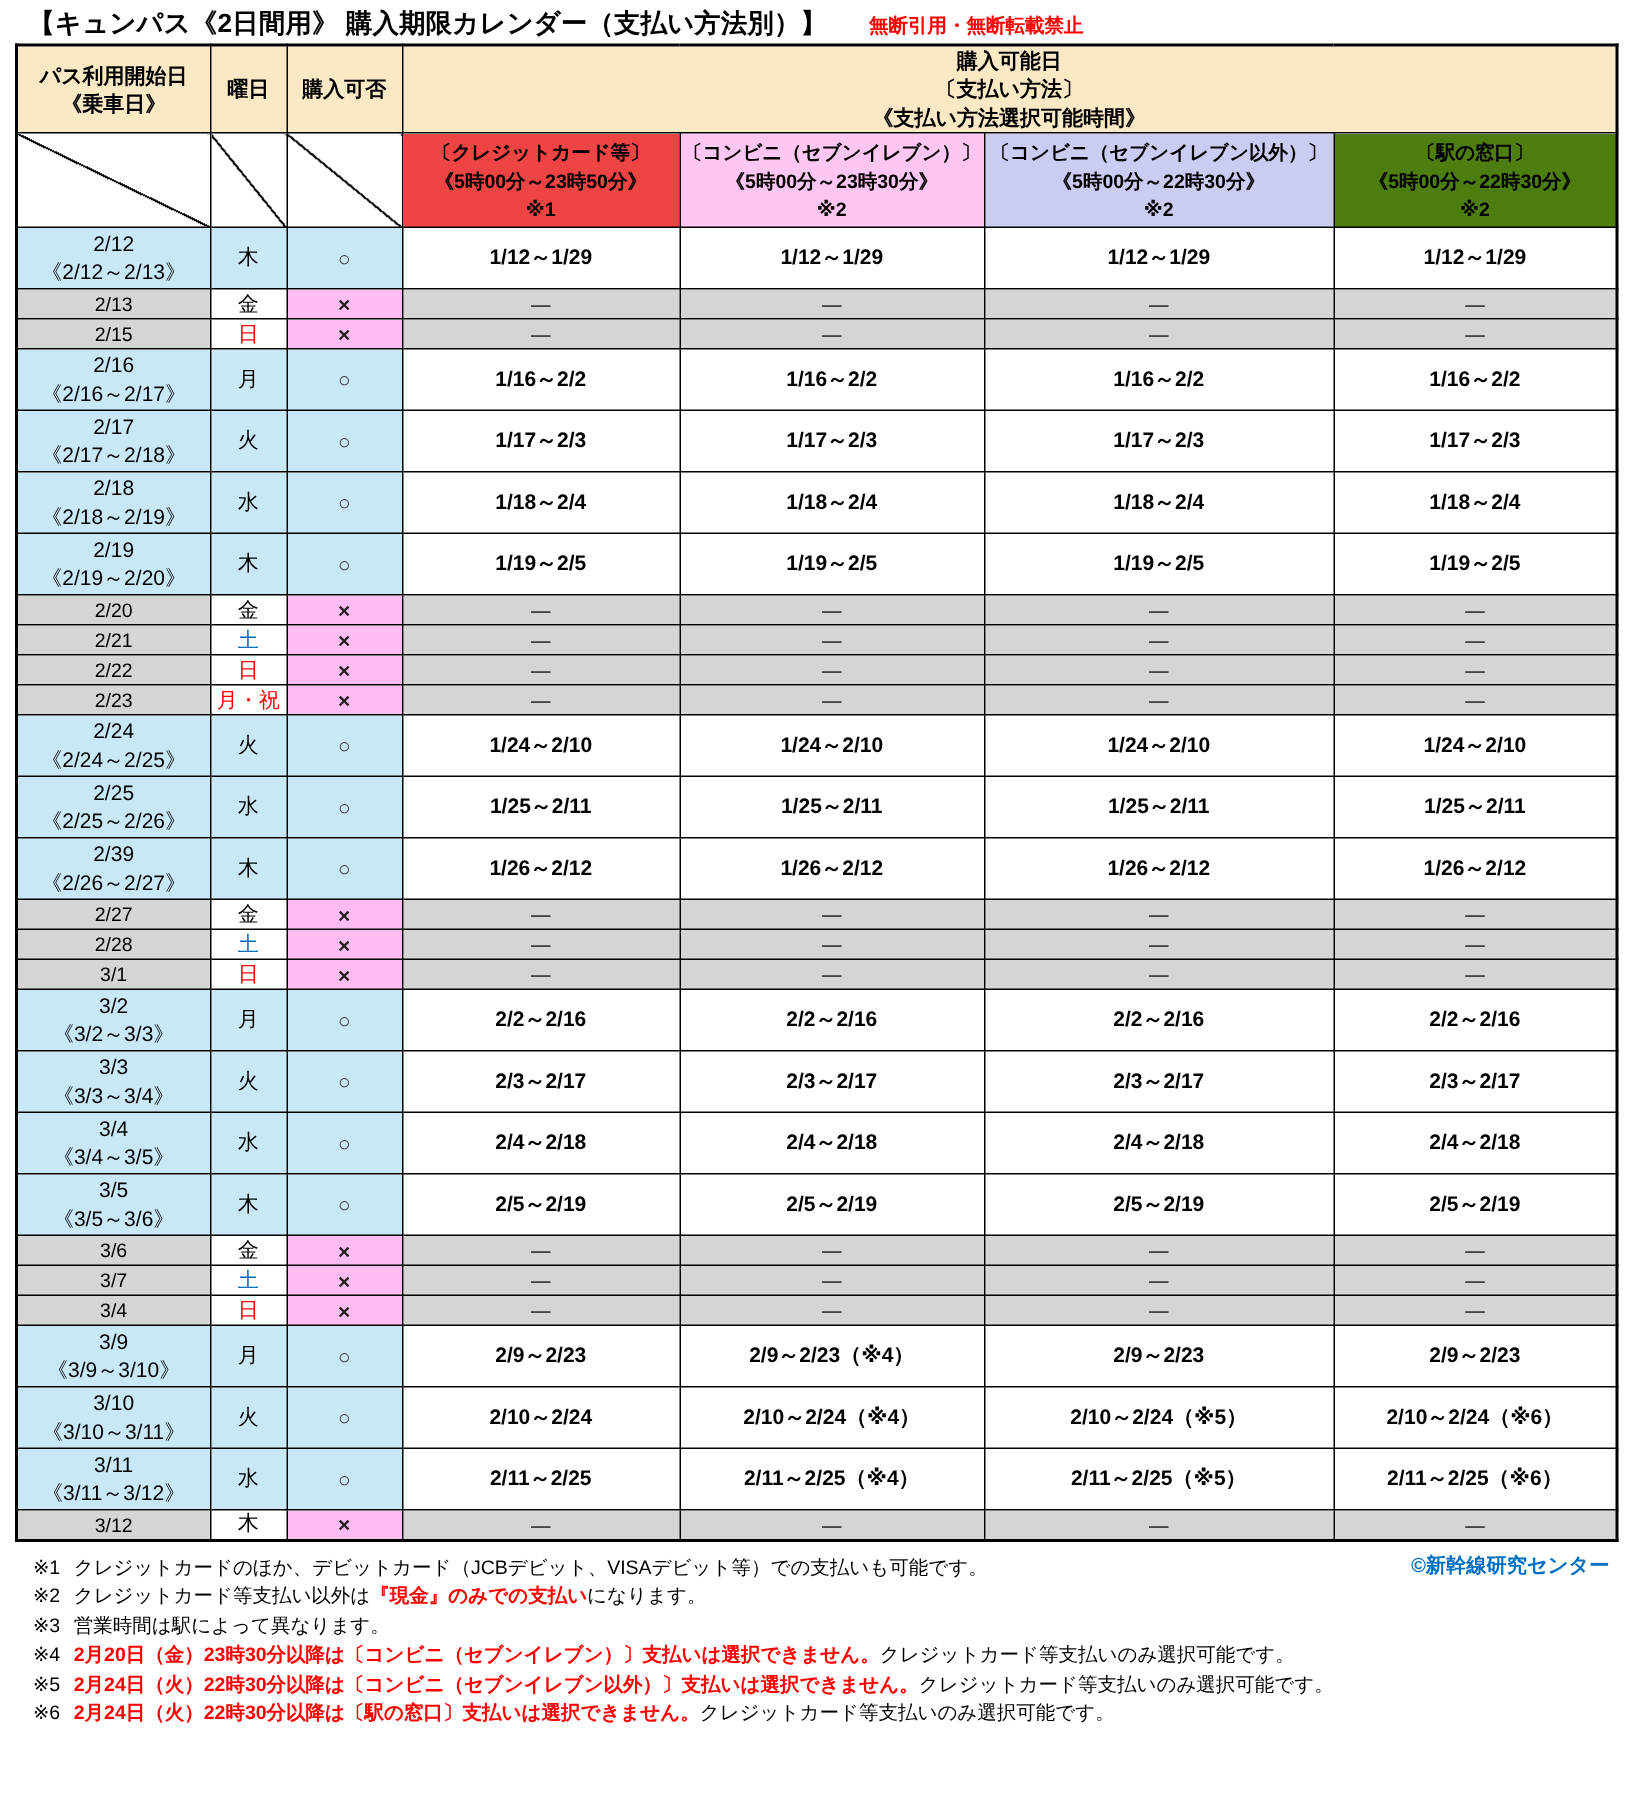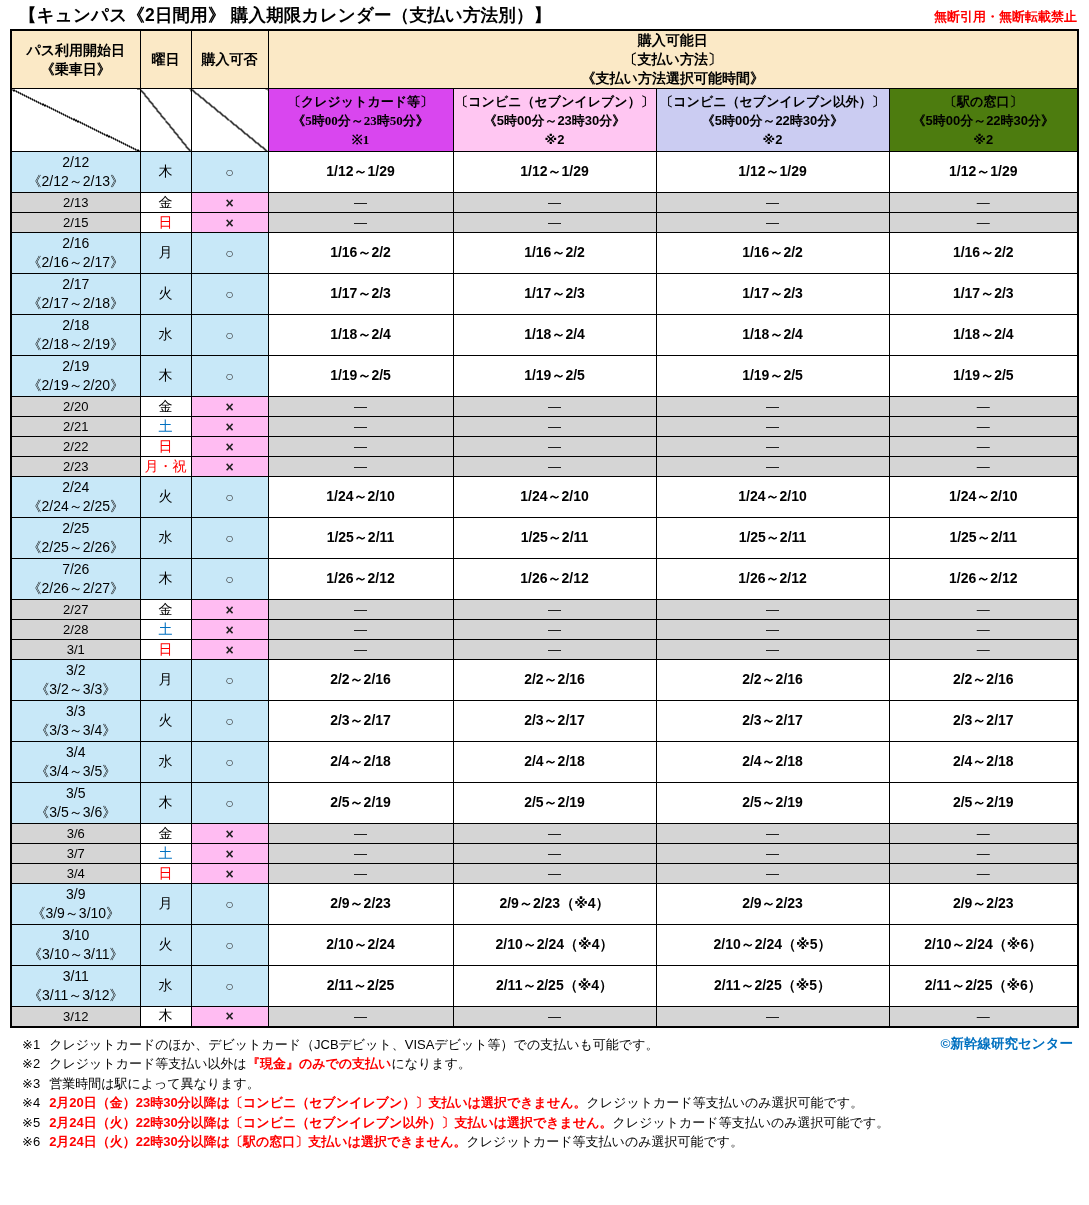--- a/index.html
+++ b/index.html
@@ -2,21 +2,21 @@
 <html style="--header-bg: #FBE9C6; --avail-bg: #C8E8F8; --unavail-bg: #D5D5D5; --cross-bg: #FFBCF2; --red: #FF0000; --copy-blue: #0070C0;"><head>
 <meta charset="utf-8">
 <style>
   html,body{margin:0;padding:0;background:#fff;}
   body{
     width:1089px;height:1205px;overflow:hidden;
     font-family:"Liberation Sans","DejaVu Sans",sans-serif;
     color:#000;
   }
   .page{position:relative;padding:3px 0 0 9px;}
-  .titlebar{display:flex;justify-content:space-between;align-items:flex-start;height:26px;}
+  .titlebar{display:flex;align-items:flex-start;height:26px;gap:28px;}
   .title{font-size:17.5px;font-weight:700;margin-left:10px;letter-spacing:0.2px;}
   .warning{font-size:13px;font-weight:700;color:var(--red,#f00);margin:5px 12px 0 0;}
 
   table.cal{
     border-collapse:collapse;table-layout:fixed;
     width:1067px;margin-left:1px;border:2px solid #000;
   }
   .cal th,.cal td{border:1px solid #000;text-align:center;vertical-align:middle;padding:0;overflow:hidden;}
   .hrow1{height:57px;}
   .hrow1 .hdr{background:var(--header-bg);font-weight:700;font-size:14px;line-height:19px;}
@@ -78,21 +78,21 @@
         <th class="hdr" colspan="4">
           <div>購入可能日</div>
           <div>〔支払い方法〕</div>
           <div>《支払い方法選択可能時間》</div>
         </th>
       </tr>
       <tr class="hrow2" id="method-row">
         <th class="diag"></th>
         <th class="diag"></th>
         <th class="diag"></th>
-      <th class="method-th" style="background: #d946ef; font-family: Liberation Serif, serif;">
+      <th class="method-th" style="background: #ef4444;">
             <div>〔クレジットカード等〕</div>
             <div>《5時00分～23時50分》</div>
             <div>※1</div>
           </th>
           <th class="method-th" style="background: rgb(255, 198, 242);">
             <div>〔コンビニ（セブンイレブン）〕</div>
             <div>《5時00分～23時30分》</div>
             <div>※2</div>
           </th>
           <th class="method-th" style="background: rgb(203, 204, 242);">
@@ -241,21 +241,21 @@
           </td>
           <td class="c-blue day" style="color: rgb(0, 0, 0);">水</td>
           <td class="c-blue sym-o">○</td>
           <td class="c-white val">1/25～2/11</td>
           <td class="c-white val">1/25～2/11</td>
           <td class="c-white val">1/25～2/11</td>
           <td class="c-white val">1/25～2/11</td>
         </tr>
         <tr class="tall">
           <td class="c-blue">
-            <div class="date-main">7/26</div>
+            <div class="date-main">2/39</div>
             <div class="date-range">《2/26～2/27》</div>
           </td>
           <td class="c-blue day" style="color: rgb(0, 0, 0);">木</td>
           <td class="c-blue sym-o">○</td>
           <td class="c-white val">1/26～2/12</td>
           <td class="c-white val">1/26～2/12</td>
           <td class="c-white val">1/26～2/12</td>
           <td class="c-white val">1/26～2/12</td>
         </tr>
         <tr class="short">

